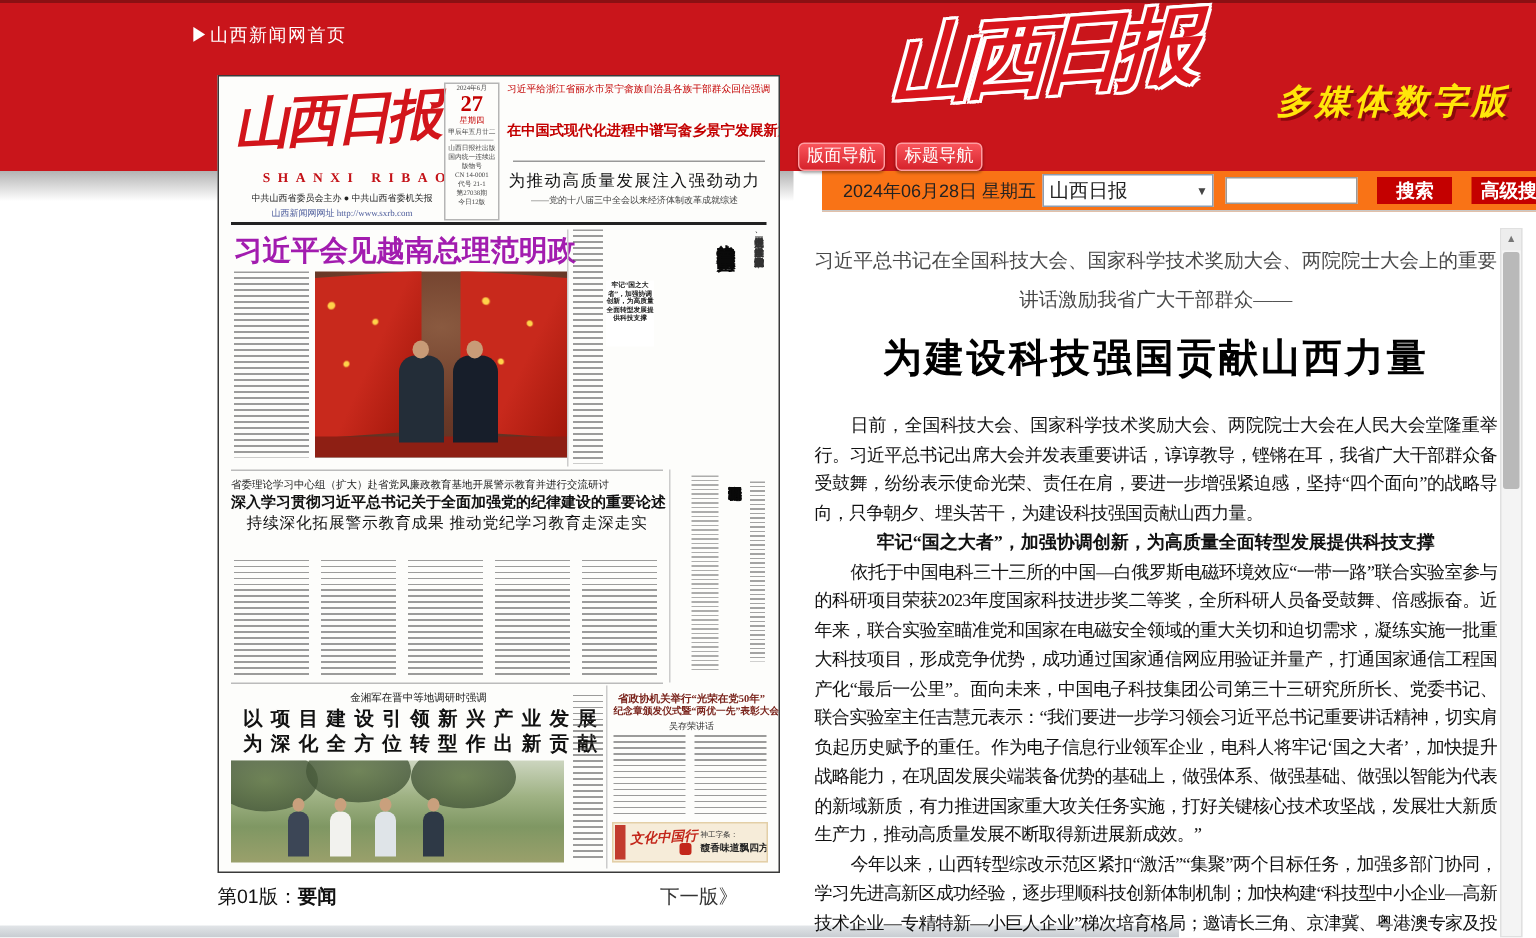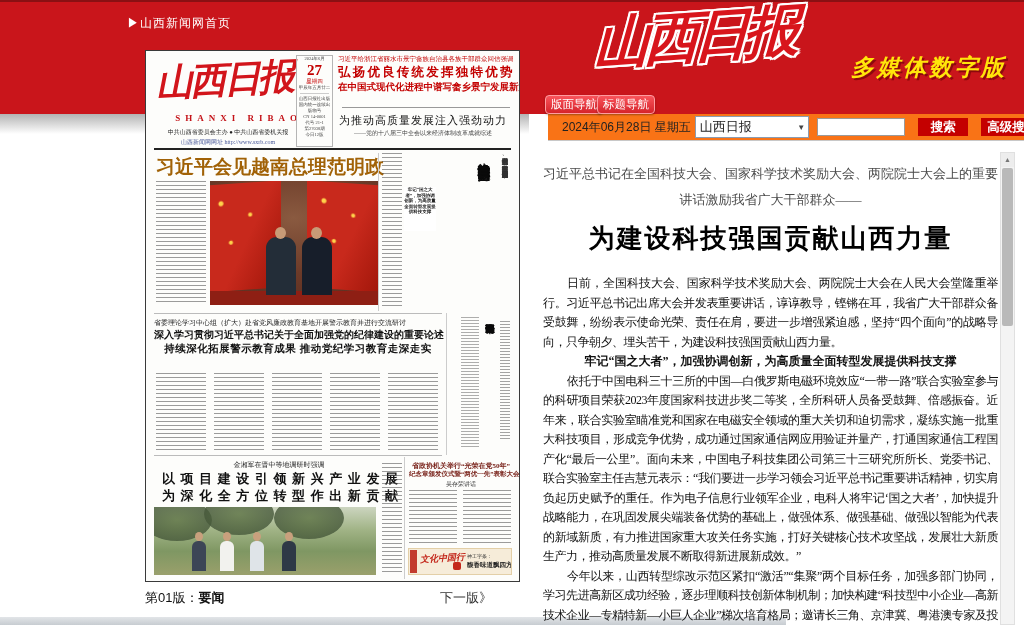--- a/index.html
+++ b/index.html
@@ -10,21 +10,21 @@
   .home-link{position:absolute;left:127px;top:15px;color:#fff;font-size:12px;z-index:3;cursor:pointer;letter-spacing:1px;}
   .logo-callig{position:absolute;left:594px;top:0px;z-index:2;font-family:"Liberation Serif",serif;
       font-size:56px;font-weight:900;font-style:italic;color:#d8151c;letter-spacing:-6px;
       transform:rotate(-4deg) skewX(-6deg);
       text-shadow:-2px -2px 0 #fff,2px -2px 0 #fff,-2px 2px 0 #fff,2px 2px 0 #fff,0 -2px 0 #fff,0 2px 0 #fff,-2px 0 0 #fff,2px 0 0 #fff;}
   .edition{position:absolute;left:851px;top:52px;z-index:2;font-size:23px;font-weight:bold;font-style:italic;
       color:#ffe60a;letter-spacing:3px;text-shadow:2px 2px 0 rgba(90,0,0,.55);}
   .nav-btn{position:absolute;top:95px;z-index:3;width:56px;height:17px;line-height:16px;text-align:center;
       font-size:11.5px;color:#fff;background:linear-gradient(#f9545b,#d6232b);
       border:1px solid #ff9ca0;border-radius:4px;box-shadow:0 1px 2px rgba(0,0,0,.35);cursor:pointer;}
-  .nav-btn.b1{left:545px}.nav-btn.b2{left:597px}
+  .nav-btn.b1{left:532px}.nav-btn.b2{left:597px}
   .band-shadow{position:absolute;left:0;top:114px;width:529px;height:20px;z-index:0;
       background:linear-gradient(#b3b3b3,rgba(255,255,255,0));}
   
   .toolbar{position:absolute;left:548px;top:114px;width:495px;height:27px;background:#f97316;
       border-bottom:1px solid #c8c8c8;box-sizing:border-box;display:flex;align-items:center;z-index:2;
       font-size:12px;color:#222;padding-left:14px;}
   .tb-date{white-space:nowrap;}
   .select{width:120px;height:20px;background:#fff;border:1px solid #8a9cb2;margin-left:4px;display:flex;
       align-items:center;justify-content:space-between;font-size:13px;padding:0 3px 0 4px;cursor:pointer;}
   .sel-arrow{font-size:8px;color:#444;}
@@ -69,21 +69,21 @@
   .db-hr{border-top:1px solid #ccc;margin:2px 3px;}
   .fp-heads{left:192px;top:4px;width:176px;height:94px;}
   .hk{left:0;top:0;width:176px;font-size:6.5px;color:#c30000;white-space:nowrap;}
   .h1a{left:0;top:9px;width:176px;font-size:12.5px;font-weight:bold;color:#c30000;text-align:justify;text-align-last:justify;white-space:nowrap;letter-spacing:1.6px;}
   .h1b{left:0;top:26px;width:176px;font-size:9.5px;font-weight:bold;color:#c30000;text-align:justify;text-align-last:justify;white-space:nowrap;}
   .hdv{left:4px;top:52px;width:168px;border-top:1px solid #999;}
   .h2a{left:0;top:58px;width:170px;font-size:11px;font-weight:normal;color:#111;text-align:center;letter-spacing:1px;white-space:nowrap;}
   .h2b{left:0;top:74px;width:170px;font-size:6px;color:#444;text-align:center;white-space:nowrap;}
   .fp-rule{left:8px;top:97px;width:357px;border-top:2px solid #222;}
   
-  .m-head{left:10px;top:103px;width:228px;font-size:19px;font-weight:900;color:#a16207;white-space:nowrap;font-family:"Liberation Sans",sans-serif;}
+  .m-head{left:10px;top:103px;width:228px;font-size:19px;font-weight:900;color:#a21caf;white-space:nowrap;font-family:"Liberation Sans",sans-serif;}
   .tcol{background:repeating-linear-gradient(to bottom,rgba(75,75,75,.55) 0 1px,transparent 1px 4px);}
   .mc1{left:10px;top:130px;width:50px;height:124px;}
   .photo-main{left:64px;top:130px;width:168px;height:124px;overflow:hidden;
       background:radial-gradient(120% 100% at 50% 30%,#8a5a40 0%,#6b3a28 45%,#4f241a 100%);}
   .flag{top:2px;height:86%;width:46%;
       background-image:radial-gradient(circle 2.5px at 22% 18%,#ffd24a 0 2px,transparent 3px),
         radial-gradient(circle 2px at 60% 30%,#ffd24a 0 1.5px,transparent 2.5px),
         radial-gradient(circle 2px at 35% 55%,#ffd24a 0 1.5px,transparent 2.5px),
         linear-gradient(115deg,#c8291c 55%,#9e1509 100%);}
   .flag.fl{left:-6px;transform:skewY(-4deg);}
@@ -99,21 +99,21 @@
       font-size:4.5px;line-height:5.5px;font-weight:bold;color:#222;text-align:center;overflow:hidden;}
   .v-group{left:268px;top:102px;width:96px;height:158px;writing-mode:vertical-rl;position:absolute;}
   .v-group>div{position:static;}
   .v-lead{font-size:6.5px;line-height:10px;color:#333;letter-spacing:0;margin-left:4px;}
   .v-title{font-size:12.5px;font-weight:900;color:#0a0a0a;margin:0 8px 0 6px;letter-spacing:0.5px;font-family:"Liberation Sans",sans-serif;}
   .vdiv1{left:232px;top:102px;height:158px;border-left:1px solid #ccc;}
   
   .hr2{left:8px;top:262px;width:288px;border-top:1px solid #bbb;}
   .mid-k{left:8px;top:267px;width:288px;font-size:7px;color:#222;text-align:left;white-space:nowrap;}
   .mid-1{left:8px;top:277px;width:288px;font-size:10px;font-weight:bold;color:#111;text-align:center;white-space:nowrap;font-family:"Liberation Sans",sans-serif;}
-  .mid-2{left:8px;top:291px;width:288px;font-size:10.5px;font-weight:bold;color:#111;text-align:center;white-space:nowrap;letter-spacing:0.5px;font-family:"Liberation Sans",sans-serif;}
+  .mid-2{left:8px;top:291px;width:288px;font-size:10.5px;font-weight:normal;color:#111;text-align:center;white-space:nowrap;letter-spacing:0.5px;font-family:"Liberation Sans",sans-serif;}
   .mid-by{left:8px;top:308px;width:288px;font-size:7px;color:#333;text-align:center;}
   .midc{top:322px;width:50px;height:78px;}
   .vdiv2{left:300px;top:262px;height:142px;border-left:1px solid #ccc;}
   .side-grp{left:306px;top:266px;width:60px;height:136px;writing-mode:vertical-rl;position:absolute;}
   .side-grp>div{position:static;}
   .side-lead{width:10px;height:120px;margin:4px 2px 0 4px;background:repeating-linear-gradient(to bottom,rgba(75,75,75,.5) 0 1px,transparent 1px 3px);}
   .side-title{font-size:9px;font-weight:900;color:#0a0a0a;margin:0 4px;font-family:"Liberation Sans",sans-serif;}
   .side-fill{width:18px;height:130px;margin-left:4px;background:repeating-linear-gradient(to bottom,rgba(75,75,75,.45) 0 1px,transparent 1px 3px);}
   
   .hr3{left:8px;top:404px;width:288px;border-top:1px solid #bbb;}
@@ -201,21 +201,20 @@
     <div class="db-s">山西日报社出版</div>
     <div class="db-s">国内统一连续出版物号</div>
     <div class="db-s">CN 14-0001</div>
     <div class="db-s">代号 21-1</div>
     <div class="db-s">第27038期</div>
     <div class="db-s">今日12版</div>
   </div>
 
   <div class="fp-heads">
     <div class="hk">习近平给浙江省丽水市景宁畲族自治县各族干部群众回信强调</div>
-    <div class="h1a">弘扬优良传统发挥独特优势</div>
     <div class="h1b">在中国式现代化进程中谱写畲乡景宁发展新篇章</div>
     <div class="hdv"></div>
     <div class="h2a">为推动高质量发展注入强劲动力</div>
     <div class="h2b">——党的十八届三中全会以来经济体制改革成就综述</div>
   </div>
   <div class="fp-rule"></div>
 
   <div class="m-head">习近平会见越南总理范明政</div>
   <div class="tcol mc1"></div>
   <div class="photo-main">

